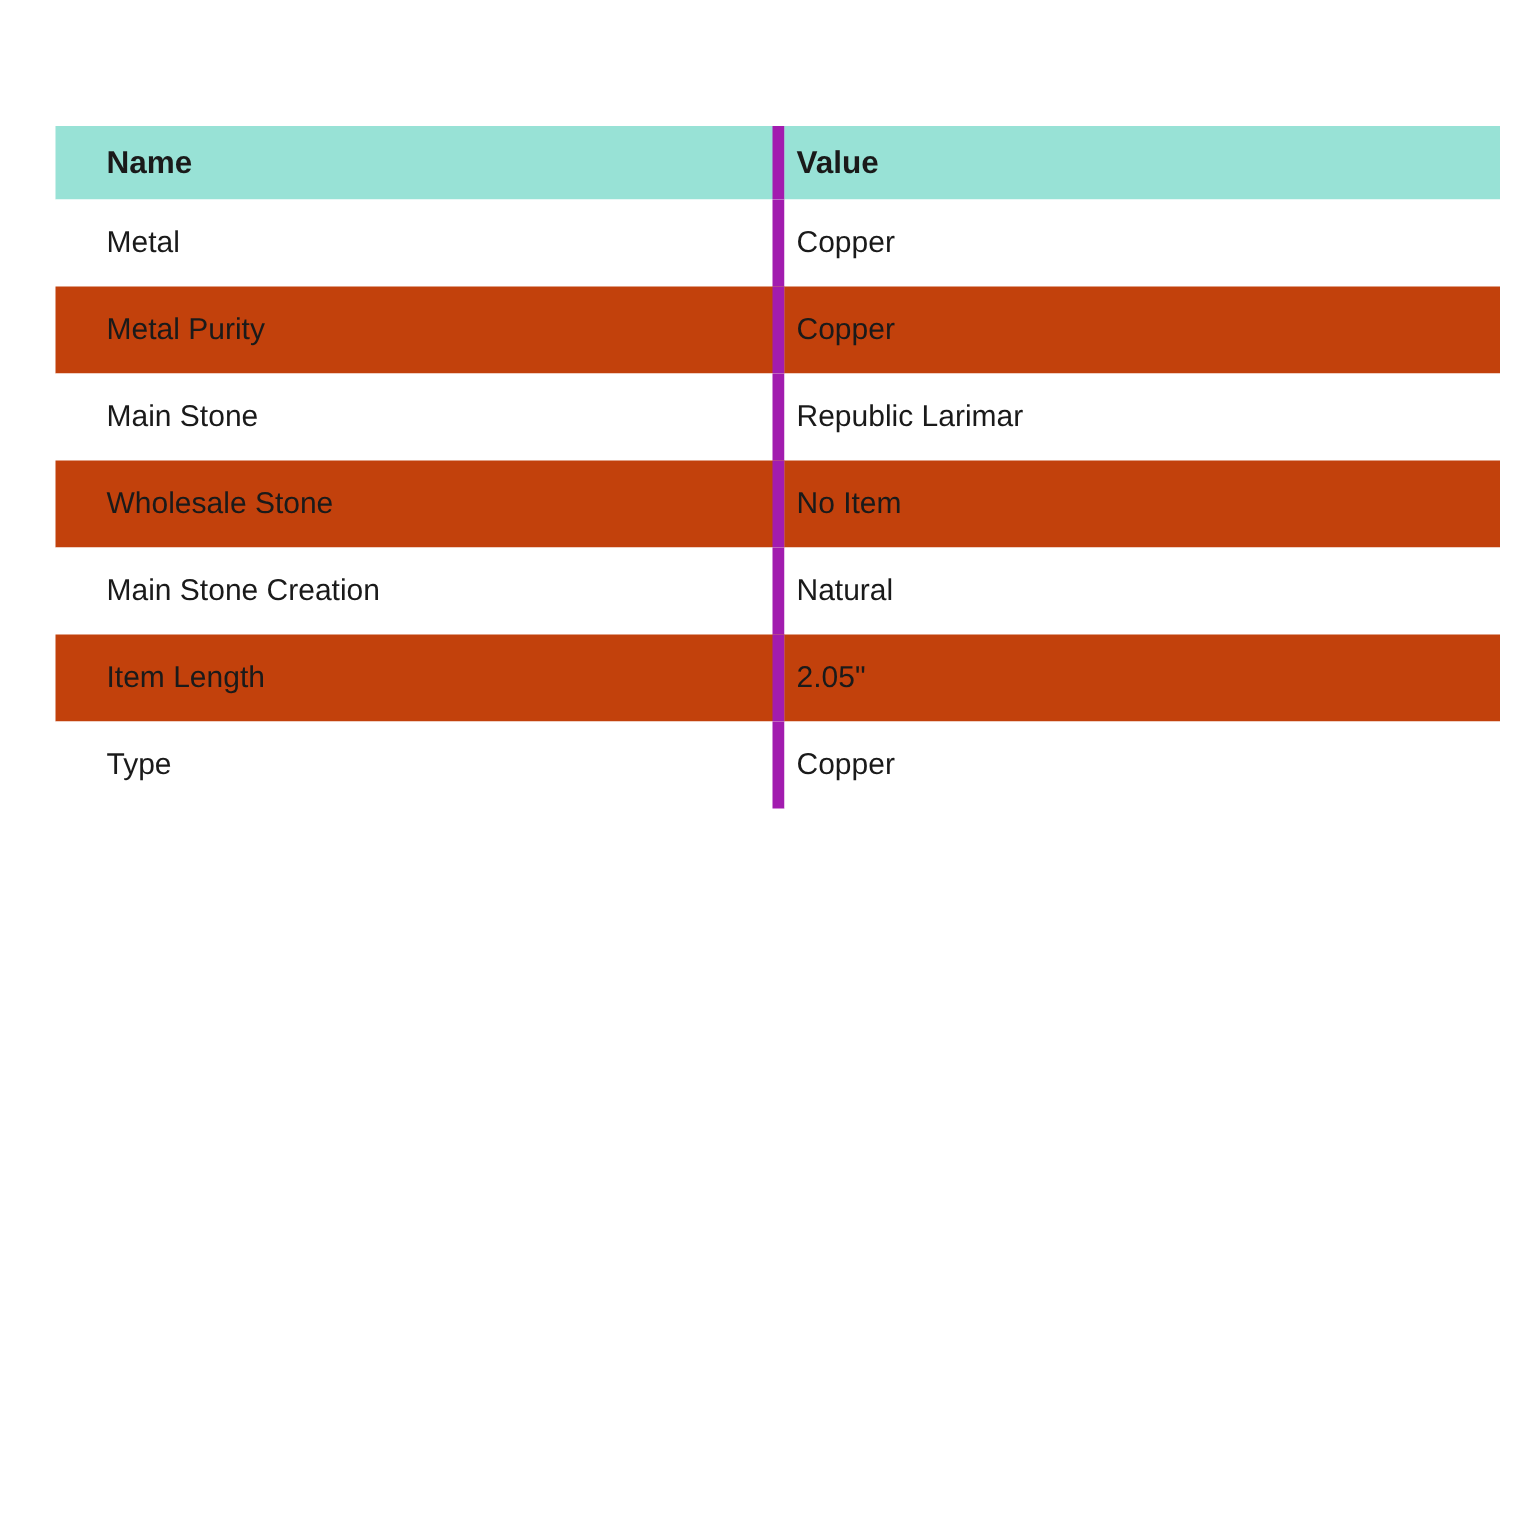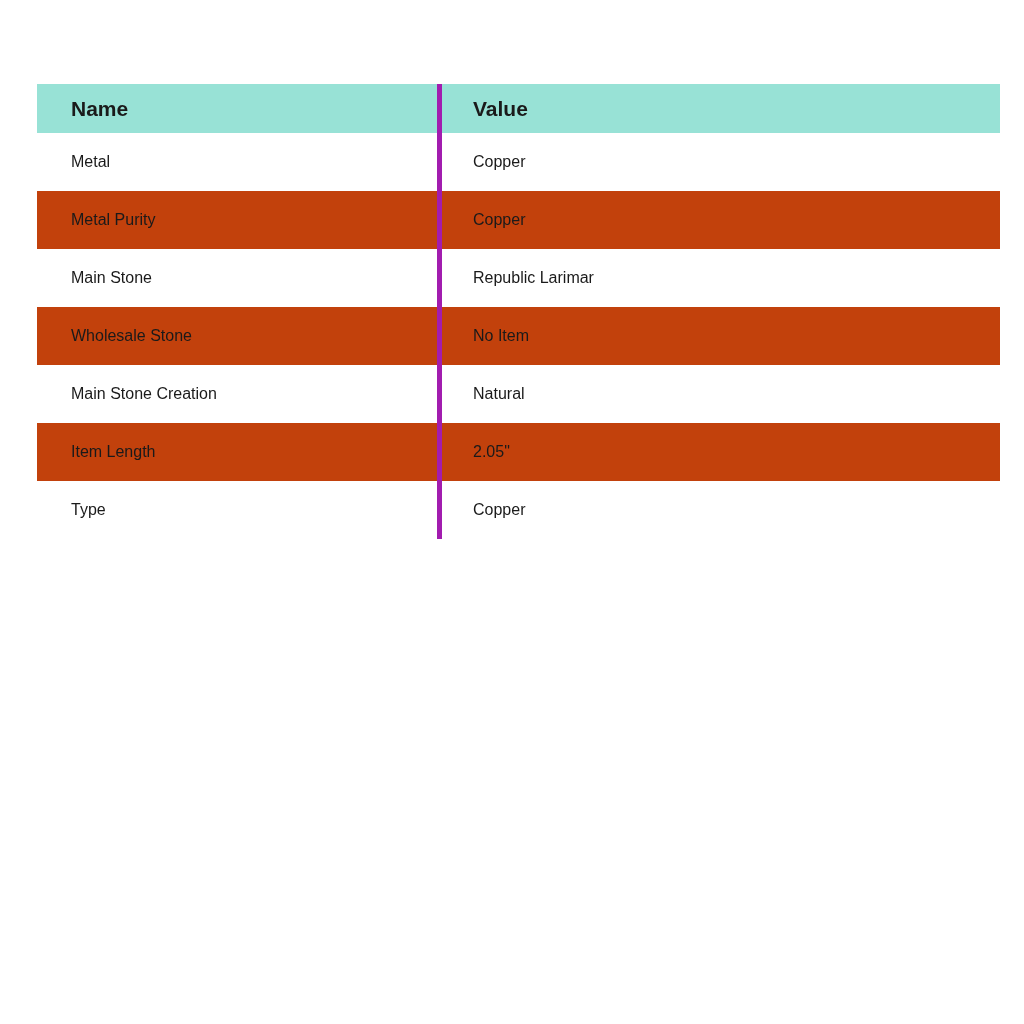--- a/index.html
+++ b/index.html
@@ -23,33 +23,33 @@
     align-items: stretch;
     height: 58px;
   }
   .t-row.header {
     height: 49px;
   }
   .cell {
     display: flex;
     align-items: center;
     box-sizing: border-box;
-    font-size: 16px;
+    font-size: 20px;
     line-height: 1;
     white-space: nowrap;
     overflow: hidden;
   }
   .cell.name-col {
-    width: 405px;
+    width: 486px;
     padding-left: 34px;
-    border-right: 5px solid #a21caf;
+    border-right: 8px solid #a21caf;
   }
   .cell.value-col {
     flex: 1;
-    padding-left: 31px;
+    padding-left: 8px;
   }
   .t-row.header .cell {
     background: #98e2d6;
     font-weight: 700;
     font-size: 21px;
   }
   .t-row.stripe .cell {
     background: #c2410c;
   }
   .t-row.plain .cell {

